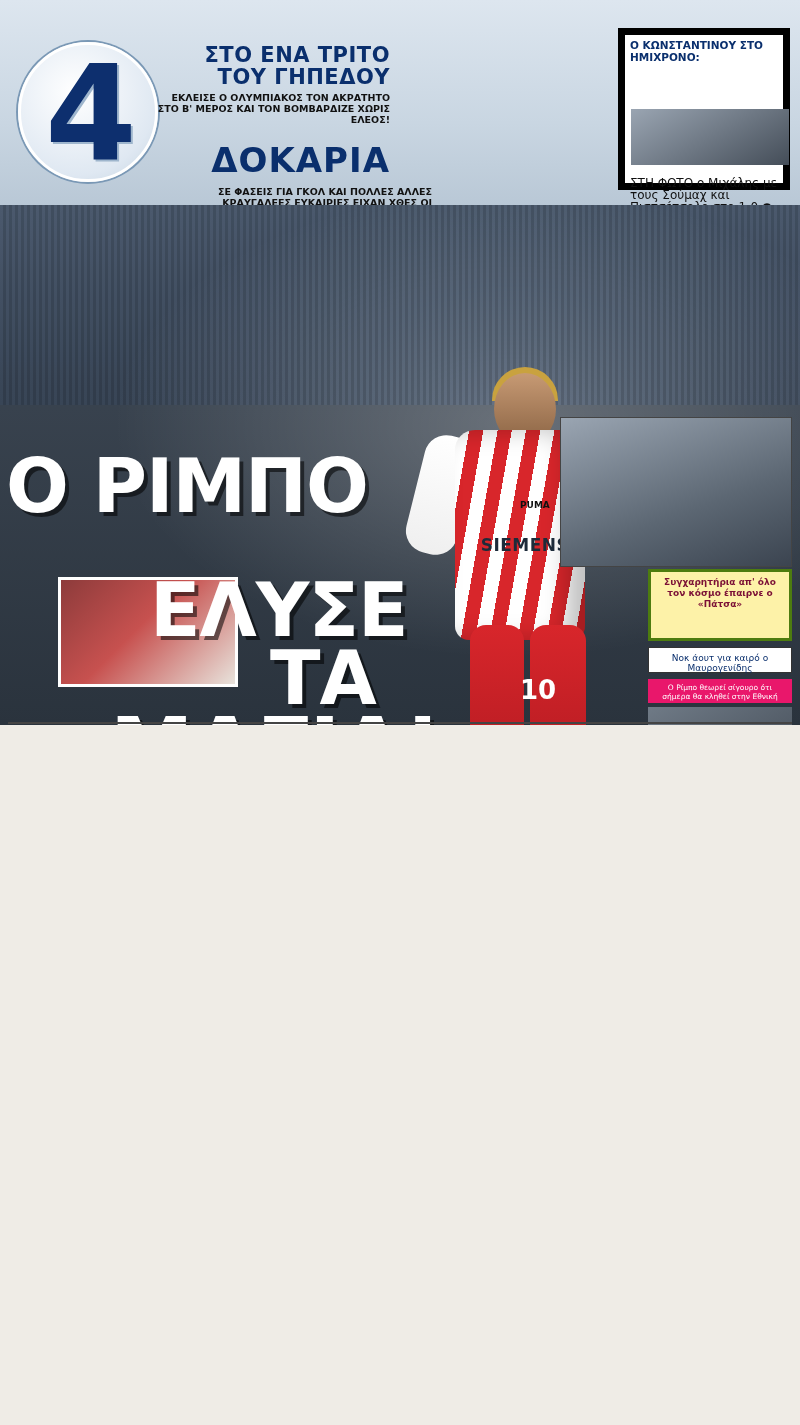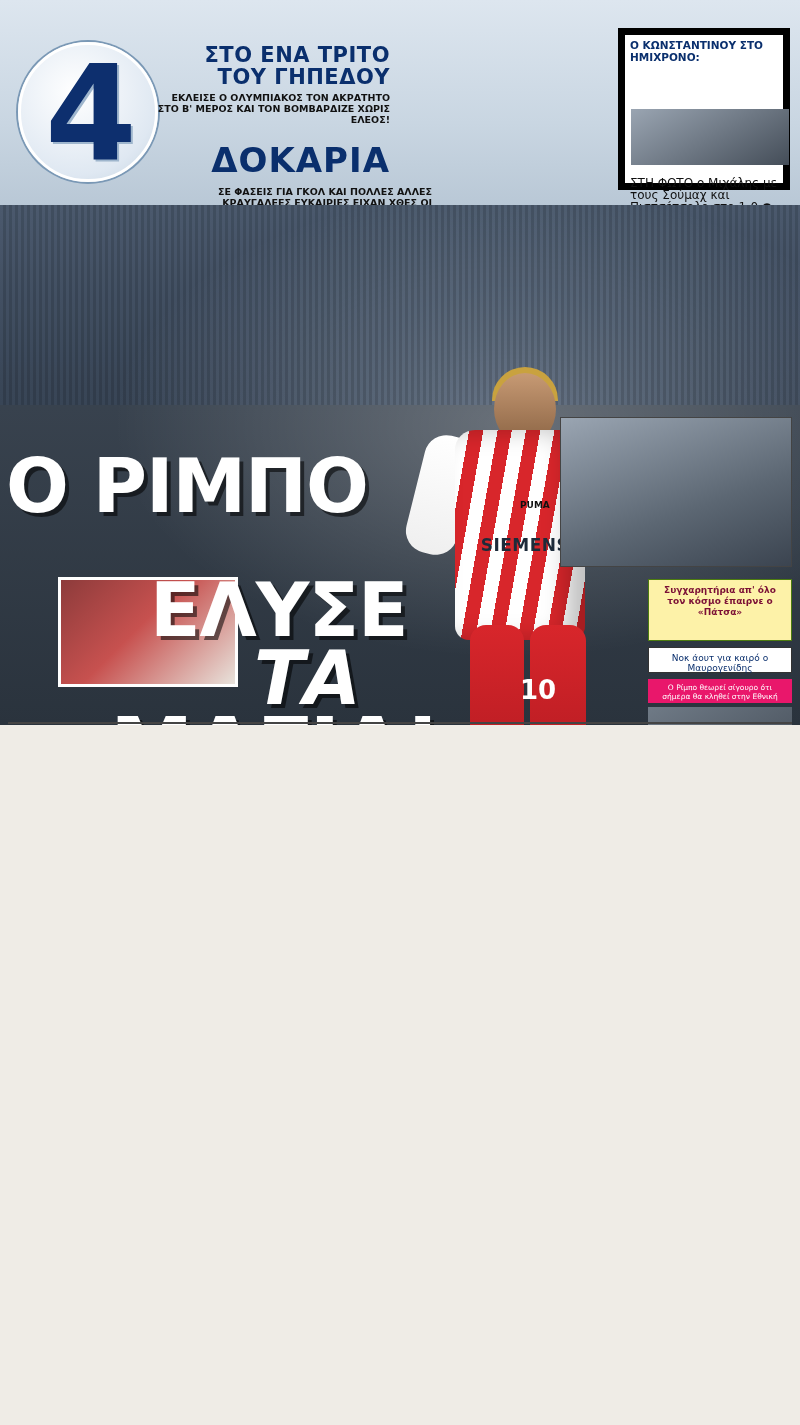--- a/index.html
+++ b/index.html
@@ -73,31 +73,31 @@
   .pl-legR{position:absolute;left:530px;top:420px;width:56px;height:150px;border-radius:16px;
      background:linear-gradient(180deg,#d8262b,#b51b22);}
   .siemens{position:absolute;left:470px;top:330px;width:110px;text-align:center;color:#1d2b3a;
      font-weight:bold;font-size:17px;letter-spacing:.5px;}
   .shirtnum{position:absolute;left:520px;top:470px;color:#fff;font-weight:bold;font-size:26px;}
   .puma{position:absolute;left:520px;top:295px;color:#111;font-size:9px;font-weight:bold;}
 
   .hero-title{left:6px;top:248px;width:480px;color:#fff;font-weight:bold;font-size:74px;
      line-height:66px;text-shadow:4px 4px 0 rgba(0,0,0,.55);letter-spacing:-1px;}
   .ht2{left:150px;top:372px;}
-  .ht3{left:254px;top:440px;font-style:italic;}
+  .ht3{left:270px;top:440px;}
   .ht4{left:110px;top:510px;font-size:84px;}
 
   .hero-inset{left:58px;top:372px;width:180px;height:110px;border:3px solid #fff;
      background:linear-gradient(135deg,#8d3b3b,#c7514f 45%,#e8e3dc);overflow:hidden;}
 
   
   .rb{background:#fff;border:1px solid #444;}
   .rb1{left:560px;top:212px;width:232px;height:150px;background:#d8dde3;overflow:hidden;}
   .rb1 .ph{position:absolute;inset:0;background:linear-gradient(160deg,#9aa5b2,#5c6773 60%,#3b4450);}
-  .rb2{left:648px;top:374px;width:144px;height:62px;background:#fdf2a8;border:1px solid #4d7c0f;}
+  .rb2{left:648px;top:364px;width:144px;height:72px;background:#fdf2a8;border:3px solid #4d7c0f;}
   .rb2 p{margin:0;padding:5px 6px;color:#7b1036;font-weight:bold;font-size:9px;line-height:11px;text-align:center;}
   .rb3{left:648px;top:442px;width:144px;height:26px;background:#fff;border:1px solid #333;}
   .rb3 p{margin:0;padding:5px 4px;color:#0a2f6d;font-weight:normal;font-size:9px;text-align:center;border-radius:6px;}
   .rb4{left:648px;top:474px;width:144px;height:24px;background:#e9176b;}
   .rb4 p{margin:0;padding:4px 5px;color:#fff;font-size:7.5px;line-height:9px;text-align:center;}
   .rb5{left:648px;top:502px;width:144px;height:128px;overflow:hidden;background:#2b3440;}
   .rb5 .ph{position:absolute;inset:0;background:linear-gradient(150deg,#6f7a86,#333b45);}
 
   
   .mid{left:0;top:725px;width:800px;height:440px;background:#efece6;}

